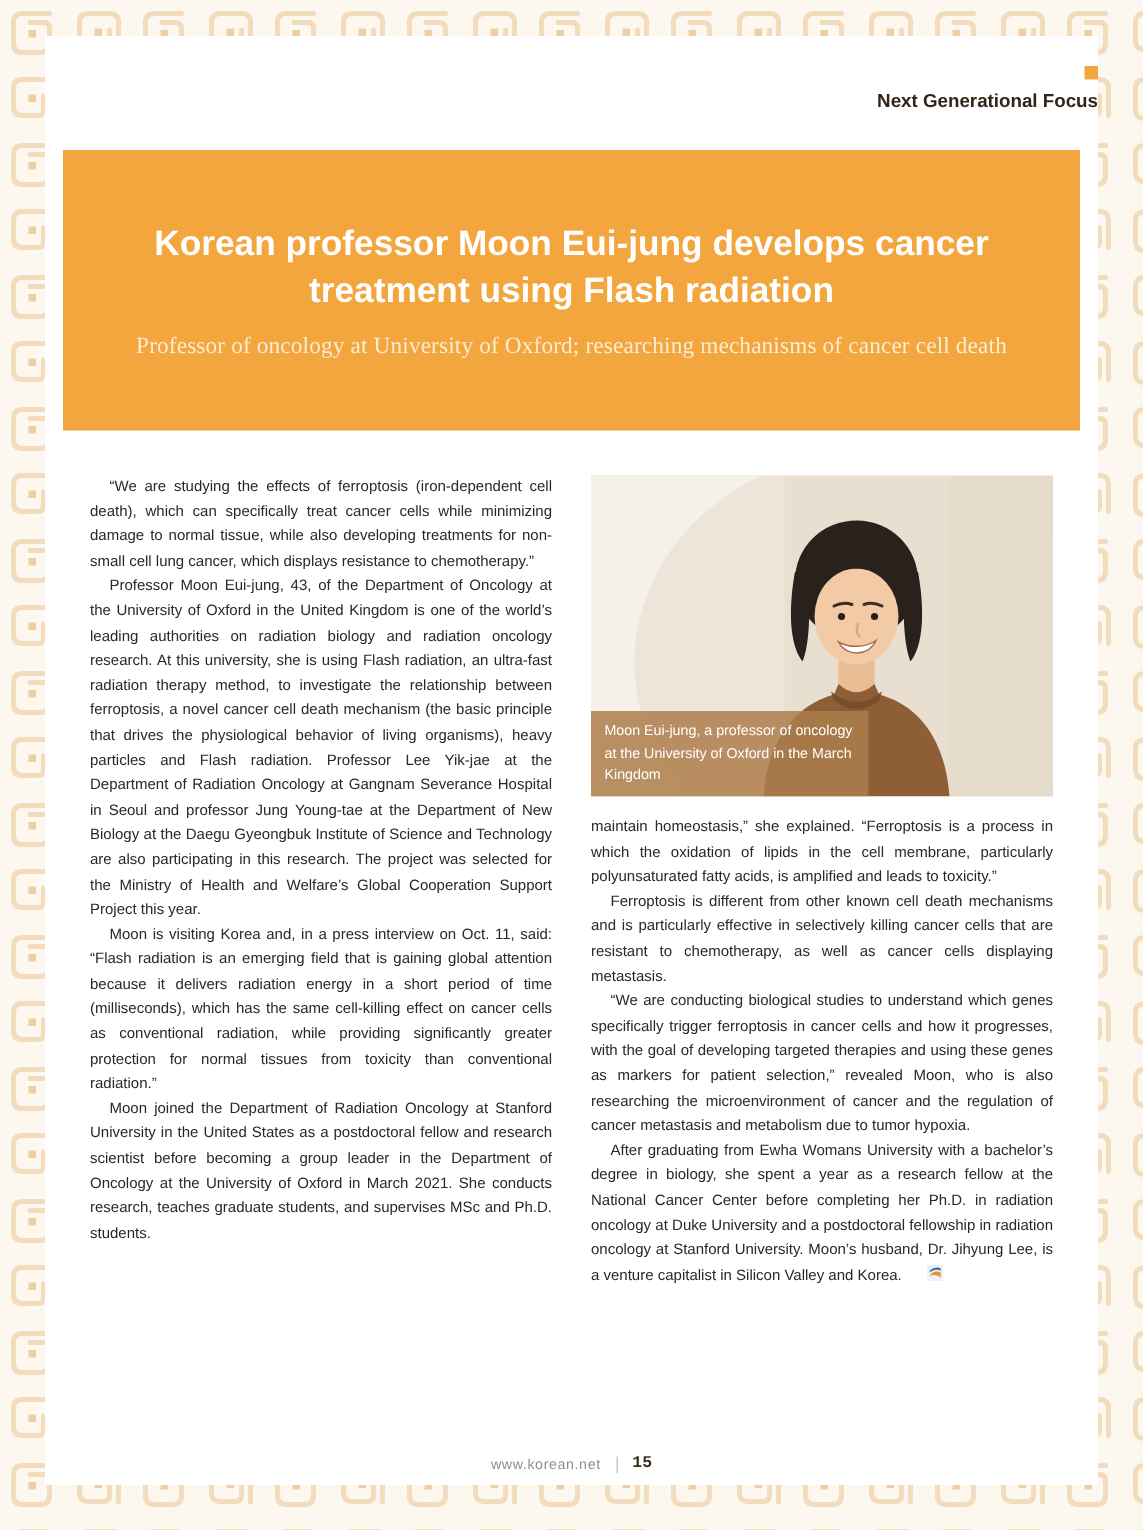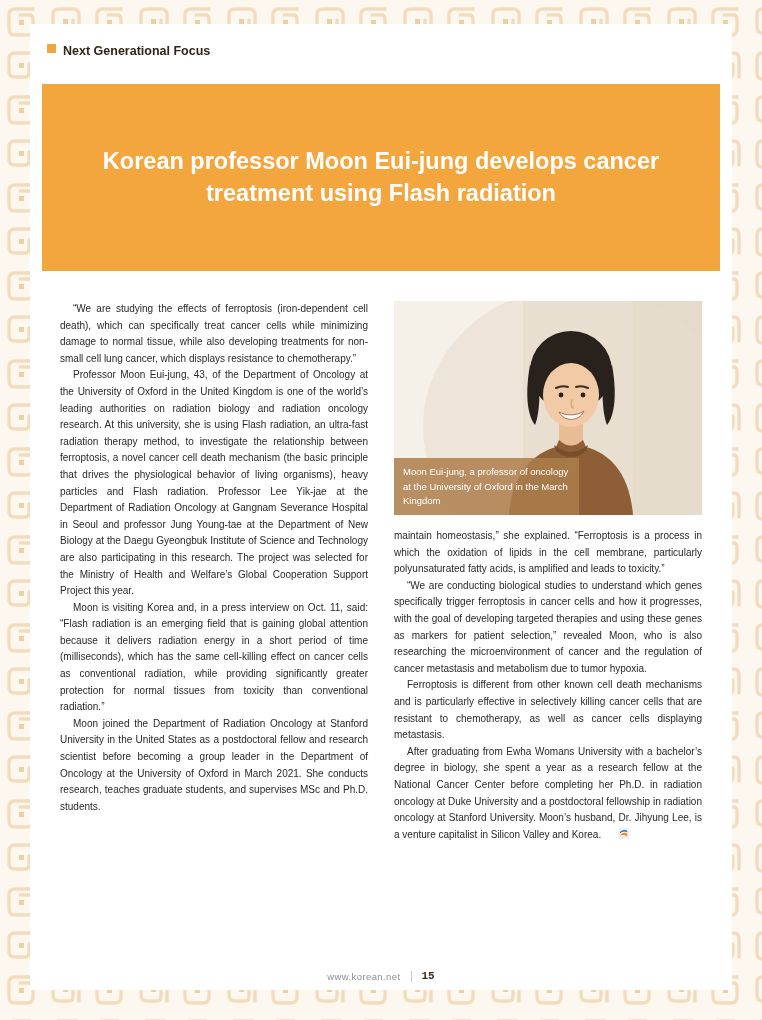--- a/index.html
+++ b/index.html
@@ -14,21 +14,21 @@
   #pattern-svg { position:absolute; left:0; top:0; width:762px; height:1020px; display:block; }
 
   .page {
     position:absolute; left:30px; top:24px;
     width:702px; height:966px;
     background:#ffffff;
     overflow:hidden;
   }
 
   
-  .kicker { display:flex; align-items:flex-start; gap:7px; margin:20px 0 0 17px; }
+  .kicker { display:flex; align-items:flex-end; gap:7px; margin:20px 0 0 17px;flex-direction:column; }
   .kicker-square { width:9px; height:9px; background:#F3A53E; flex:0 0 auto; }
   .kicker-label { font-size:12.5px; font-weight:bold; color:#322416; }
 
   
   .hero {
     margin:26px 12px 0;
     height:187px;
     background:#F3A53E;
     color:#ffffff;
     display:flex; flex-direction:column; align-items:center; justify-content:center;
@@ -567,20 +567,21 @@
 
 <div class="page">
 
   <div class="kicker">
     <span class="kicker-square"></span>
     <span class="kicker-label">Next Generational Focus</span>
   </div>
 
   <div class="hero">
     <div class="hero-title">Korean professor Moon Eui-jung develops cancer treatment using Flash radiation</div>
+    <div class="hero-subtitle">Professor of oncology at University of Oxford; researching mechanisms of cancer cell death</div>
   </div>
 
   <div class="content">
 
     <div class="col">
       <p>“We are studying the effects of ferroptosis (iron-dependent cell death), which can specifically treat cancer cells while minimizing damage to normal tissue, while also developing treatments for non-small cell lung cancer, which displays resistance to chemotherapy.”</p>
       <p>Professor Moon Eui-jung, 43, of the Department of Oncology at the University of Oxford in the United Kingdom is one of the world’s leading authorities on radiation biology and radiation oncology research. At this university, she is using Flash radiation, an ultra-fast radiation therapy method, to investigate the relationship between ferroptosis, a novel cancer cell death mechanism (the basic principle that drives the physiological behavior of living organisms), heavy particles and Flash radiation. Professor Lee Yik-jae at the Department of Radiation Oncology at Gangnam Severance Hospital in Seoul and professor Jung Young-tae at the Department of New Biology at the Daegu Gyeongbuk Institute of Science and Technology are also participating in this research. The project was selected for the Ministry of Health and Welfare’s Global Cooperation Support Project this year.</p>
       <p>Moon is visiting Korea and, in a press interview on Oct. 11, said: “Flash radiation is an emerging field that is gaining global attention because it delivers radiation energy in a short period of time (milliseconds), which has the same cell-killing effect on cancer cells as conventional radiation, while providing significantly greater protection for normal tissues from toxicity than conventional radiation.”</p>
       <p>Moon joined the Department of Radiation Oncology at Stanford University in the United States as a postdoctoral fellow and research scientist before becoming a group leader in the Department of Oncology at the University of Oxford in March 2021. She conducts research, teaches graduate students, and supervises MSc and Ph.D. students.</p>
     </div>
@@ -613,22 +614,22 @@
 
           <path d="M166,111 C171,121 186,121 191,110 C184,115 173,115 166,111 Z" fill="#ffffff" stroke="#b06b50" stroke-width="1"></path>
 
           <path d="M116,214 C119,172 141,152 163,146 L166,139 Q178,150 190,139 L193,146 C216,152 237,172 240,214 Z" fill="#8e5e37"></path>
           <path d="M161,144 Q178,158 195,144 L193,150 Q178,162 163,150 Z" fill="#7a4e2b"></path>
         </svg>
         <div class="photo-caption">Moon Eui-jung, a professor of oncology at the University of Oxford in the March Kingdom</div>
       </div>
 
       <p class="no-indent">maintain homeostasis,” she explained. “Ferroptosis is a process in which the oxidation of lipids in the cell membrane, particularly polyunsaturated fatty acids, is amplified and leads to toxicity.”</p>
+      <p>Ferroptosis is different from other known cell death mechanisms and is particularly effective in selectively killing cancer cells that are resistant to chemotherapy, as well as cancer cells displaying metastasis.</p>
       <p>“We are conducting biological studies to understand which genes specifically trigger ferroptosis in cancer cells and how it progresses, with the goal of developing targeted therapies and using these genes as markers for patient selection,” revealed Moon, who is also researching the microenvironment of cancer and the regulation of cancer metastasis and metabolism due to tumor hypoxia.</p>
-      <p>Ferroptosis is different from other known cell death mechanisms and is particularly effective in selectively killing cancer cells that are resistant to chemotherapy, as well as cancer cells displaying metastasis.</p>
       <p><span>After graduating from Ewha Womans University with a bachelor’s degree in biology, she spent a year as a research fellow at the National Cancer Center before completing her Ph.D. in radiation oncology at Duke University and a postdoctoral fellowship in radiation oncology at Stanford University. Moon’s husband, Dr. Jihyung Lee, is a venture capitalist in Silicon Valley and Korea.</span><span class="end-mark"><svg viewBox="0 0 12 12" width="11" height="11">
               <rect width="12" height="12" rx="2" fill="#edf1f6"></rect>
               <path d="M2,8.5 C4,4.5 8,4.5 10,6 L10,9.5 C7,7 4,7.5 2,8.5 Z" fill="#f08a2c"></path>
               <path d="M2,4.5 C5,1.5 9,2 10,3 L10,4.5 C7,3 4,4 2,6 Z" fill="#3e6fa8"></path>
             </svg></span></p>
 
     </div>
   </div>
 
   <div class="footer">

